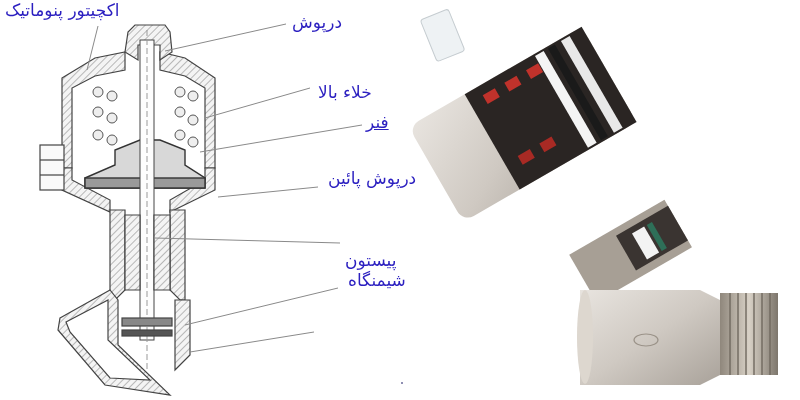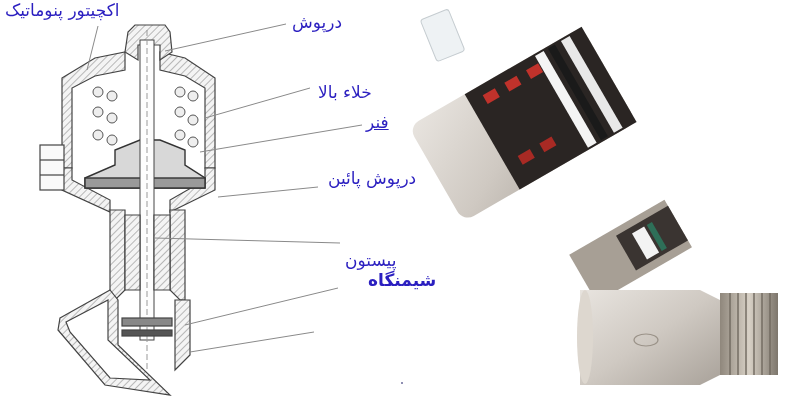--- a/index.html
+++ b/index.html
@@ -89,21 +89,21 @@
       <line x1="314" y1="332" x2="190" y2="352"></line>
     </g>
   </svg>
 
   <div class="label" style="left:5px; top:0px;">اکچیتور پنوماتیک</div>
   <div class="label" style="left:292px; top:12px;">درپوش</div>
   <div class="label" style="left:318px; top:82px;">خلاء بالا</div>
   <div class="label" style="left:366px; top:112px;text-decoration:underline;">فنر</div>
   <div class="label" style="left:328px; top:168px;">درپوش پائین</div>
   <div class="label" style="left:345px; top:232px;margin-top:18px;">پیستون</div>
-  <div class="label" style="left:368px; top:270px;font-weight:bold;">شیمنگاه</div>
+  <div class="label" style="left:348px; top:270px;">شیمنگاه</div>
   <div class="dot" style="left:401px; top:382px;"></div>
 </div>
 
 <div class="panel right">
   <svg width="400" height="400" viewBox="0 0 400 400">
     <defs>
       <linearGradient id="metal" x1="0" y1="0" x2="1" y2="1">
         <stop offset="0" stop-color="#e8e4df"></stop>
         <stop offset="0.5" stop-color="#cfc9c2"></stop>
         <stop offset="1" stop-color="#a9a29a"></stop>

